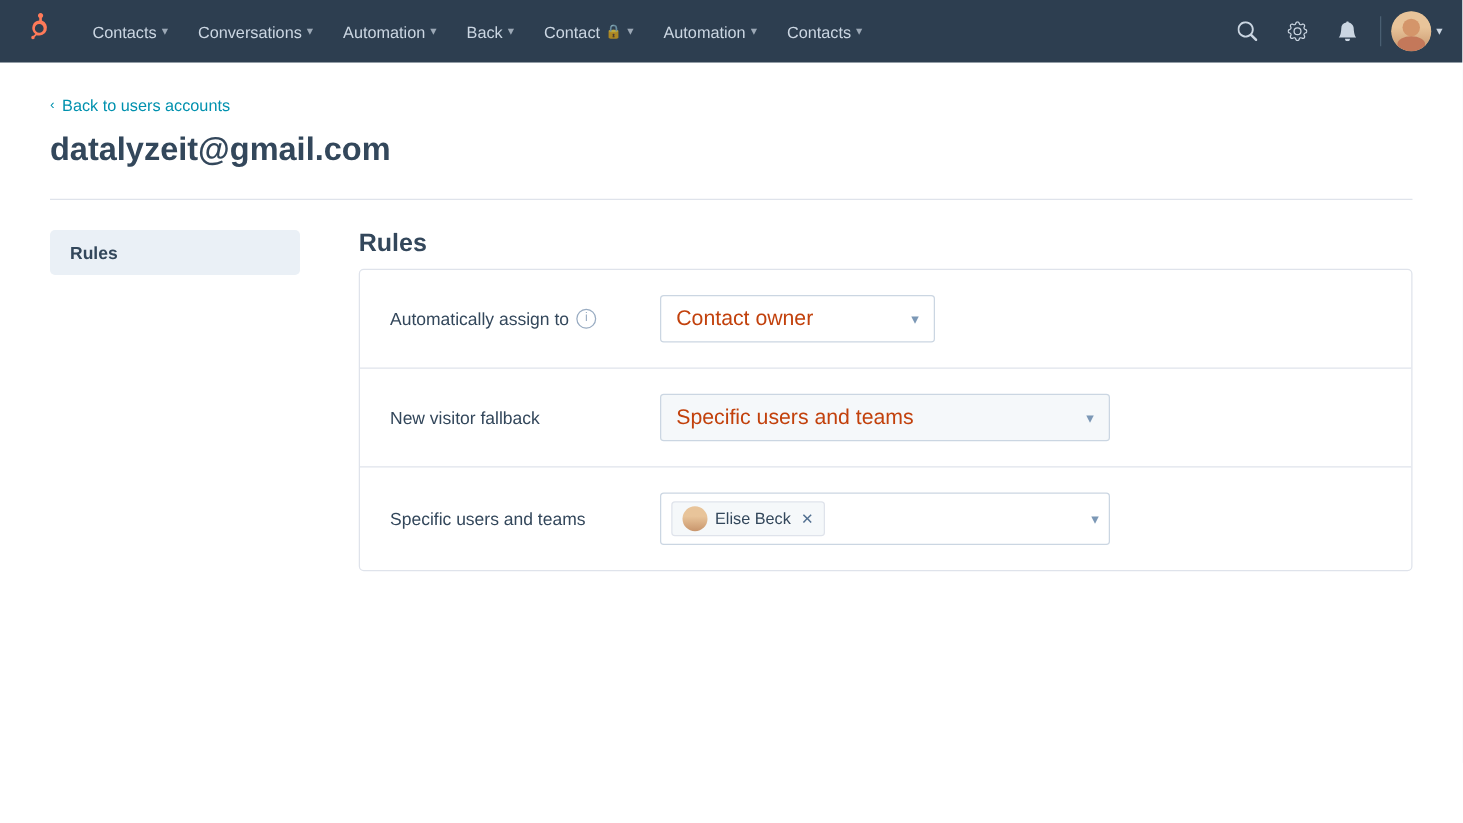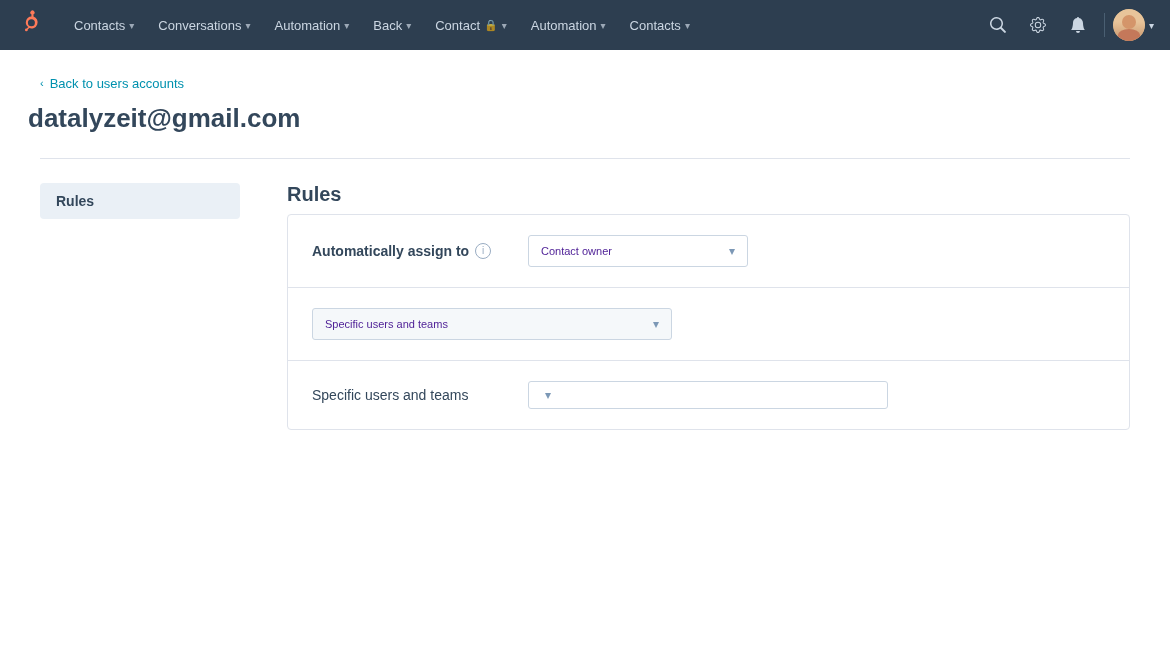--- a/index.html
+++ b/index.html
@@ -124,21 +124,21 @@
       cursor: pointer;
       display: inline-flex;
       align-items: center;
       gap: 6px;
       text-decoration: none;
     }
     .back-chevron { font-size: 11px; }
 
     
     .page-title-section {
-      padding: 4px 28px 24px;
+      padding: 4px 40px 24px;
     }
     .page-title {
       font-size: 26px;
       font-weight: 600;
       color: #33475b;
     }
 
     
     .page-divider {
       height: 1px;
@@ -205,21 +205,21 @@
     .rule-row:last-child { border-bottom: none; }
 
     .rule-label {
       font-size: 14px;
       color: #33475b;
       min-width: 200px;
       display: flex;
       align-items: center;
       gap: 6px;
     }
-    .rule-label strong { font-weight: 700; }
+    .rule-label strong { font-weight: 400; }
     .info-icon {
       width: 16px;
       height: 16px;
       border-radius: 50%;
       border: 1px solid #99acc2;
       color: #99acc2;
       font-size: 10px;
       display: inline-flex;
       align-items: center;
       justify-content: center;
@@ -233,22 +233,22 @@
       align-items: center;
       justify-content: space-between;
       border: 1px solid #cbd6e2;
       border-radius: 3px;
       background: #fff;
       padding: 8px 12px;
       cursor: pointer;
       min-width: 220px;
     }
     .dropdown-text {
-      font-size: 11px;
-      color: #4c1d95;
+      font-size: 17px;
+      color: #c2410c;
     }
     .dropdown-arrow {
       color: #7c98b6;
       font-size: 12px;
       margin-left: 8px;
     }
 
     .dropdown-contact-owner {
       min-width: 220px;
     }
@@ -402,31 +402,41 @@
             <strong>Automatically assign to</strong>
             <span class="info-icon">i</span>
           </div>
           <div class="dropdown dropdown-contact-owner">
             <span class="dropdown-text">Contact owner</span>
             <span class="dropdown-arrow">▾</span>
           </div>
         </div>
 
         <div class="rule-row">
+          <div class="rule-label">
+            <span>New visitor fallback</span>
+          </div>
           <div class="dropdown dropdown-visitor">
             <span class="dropdown-text">Specific users and teams</span>
             <span class="dropdown-arrow">▾</span>
           </div>
         </div>
 
         <div class="rule-row">
           <div class="rule-label">
             <span>Specific users and teams</span>
           </div>
           <div class="tag-input">
+            <div class="tag-list">
+              <div class="tag">
+                <div class="tag-avatar"></div>
+                <span>Elise Beck</span>
+                <span class="tag-remove">✕</span>
+              </div>
+            </div>
             <span class="dropdown-arrow">▾</span>
           </div>
         </div>
 
       </div>
     </main>
   </div>
 
 </div>
 

